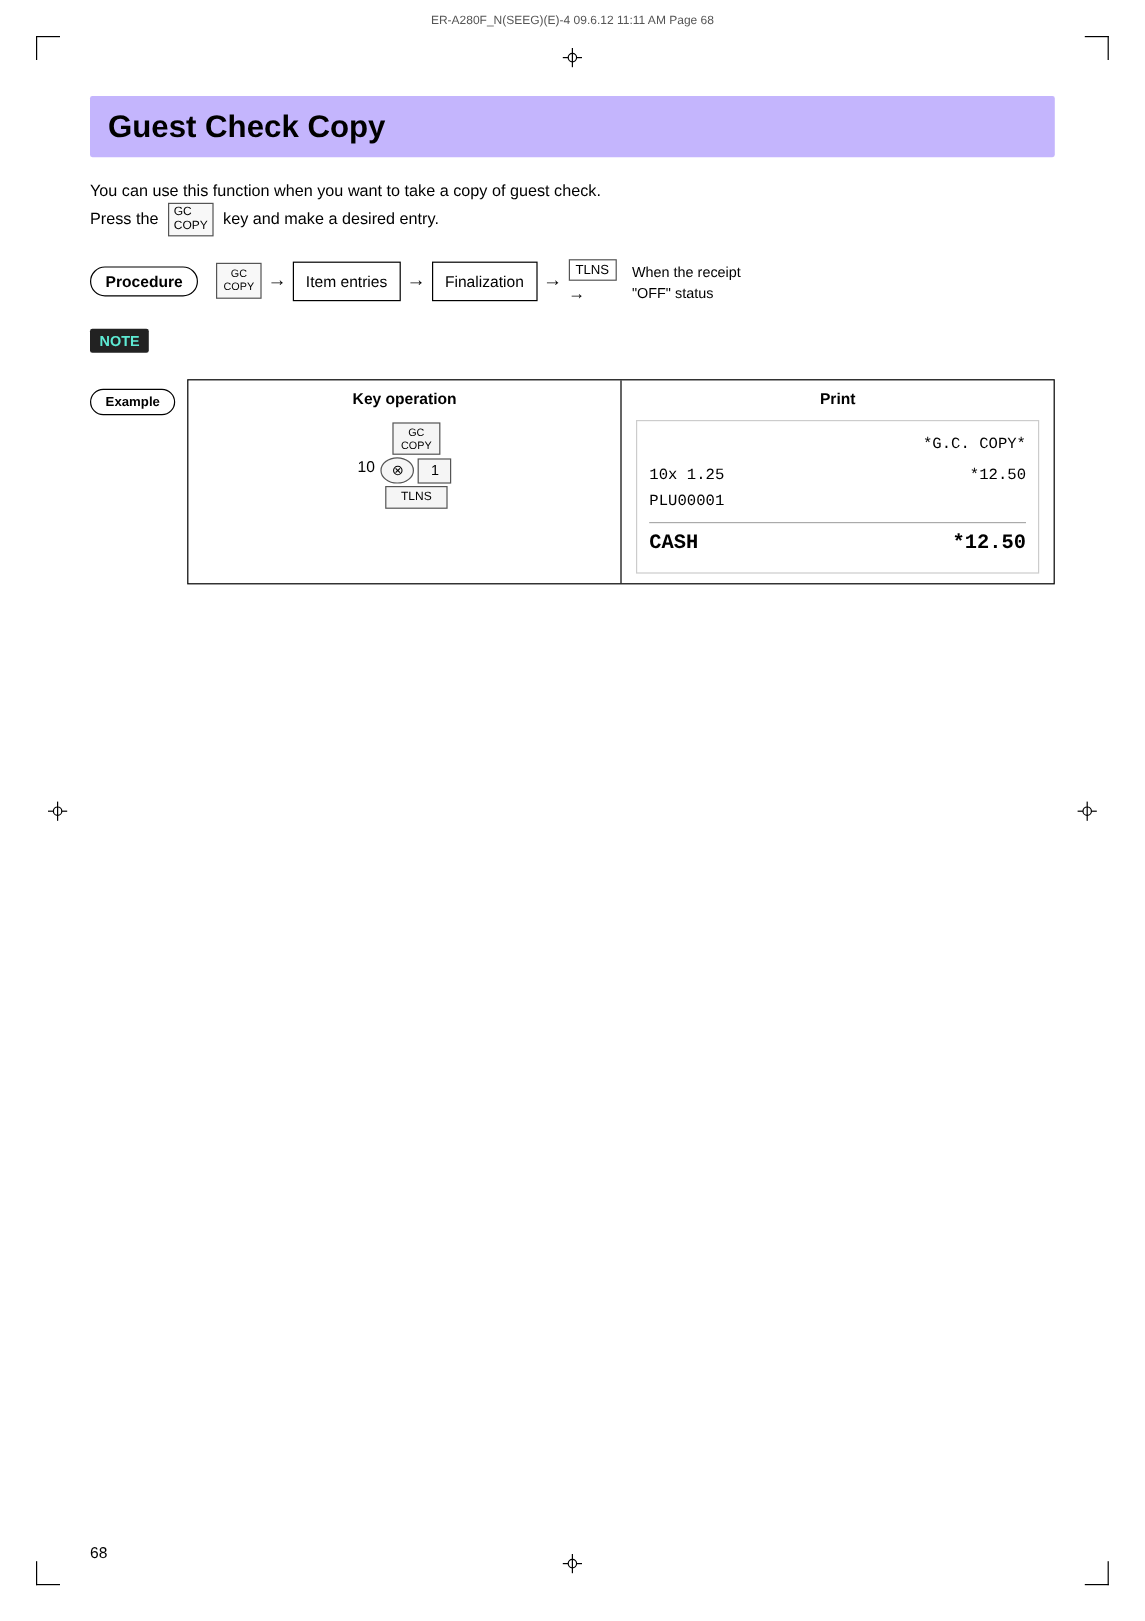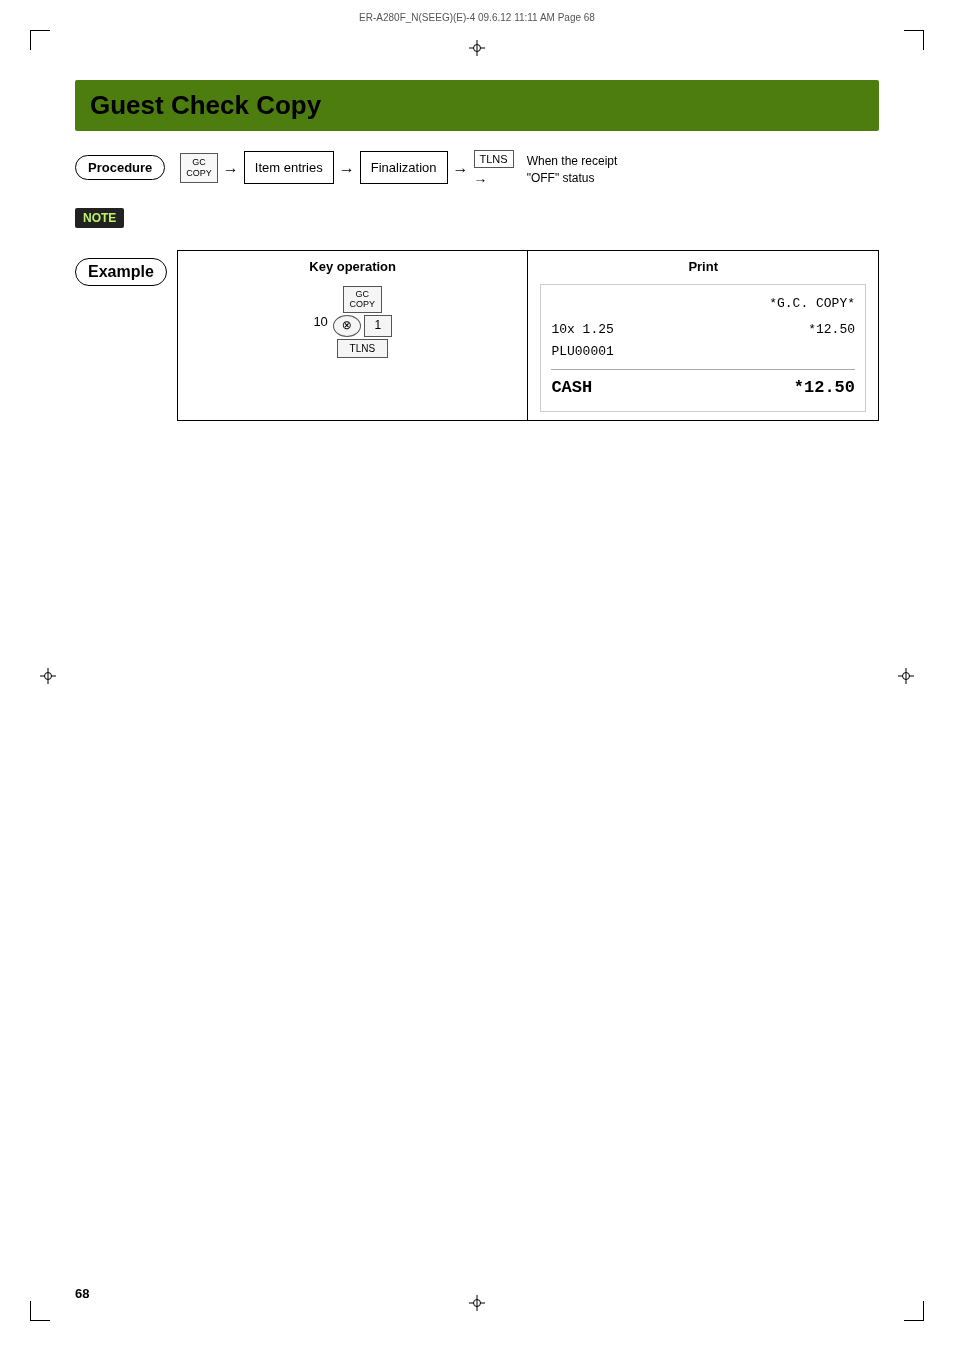--- a/index.html
+++ b/index.html
@@ -76,34 +76,34 @@
       color: #555;
       white-space: nowrap;
     }
 
     
     .page-number {
       position: absolute;
       bottom: 50px;
       left: 75px;
       font-size: 13px;
-      font-weight: bold;
+      font-weight: normal;
     }
 
     
     .main-content {
       position: absolute;
       top: 80px;
       left: 75px;
       right: 75px;
     }
 
     
     .title-box {
-      background: #4d7c0f;
+      background: #c4b5fd;
       padding: 10px 15px;
       margin-bottom: 18px;
       border-radius: 2px;
     }
     .title-box h1 {
       font-size: 26px;
       font-weight: bold;
       color: #000;
     }
 
@@ -191,21 +191,21 @@
     
     .note-section {
       display: flex;
       align-items: flex-start;
       margin-bottom: 22px;
       gap: 10px;
     }
 
     .note-badge {
       background: #222;
-      color: #bef264;
+      color: #5eead4;
       padding: 3px 8px;
       font-size: 12px;
       font-weight: bold;
       white-space: nowrap;
       margin-top: 1px;
       border-radius: 2px;
     }
 
     .note-text {
       font-size: 13px;
@@ -218,21 +218,21 @@
       display: flex;
       align-items: flex-start;
       gap: 0;
     }
 
     .example-label {
       border: 1.5px solid #000;
       border-radius: 14px;
       padding: 4px 12px;
       font-weight: bold;
-      font-size: 16px;
+      font-size: 11px;
       white-space: nowrap;
       margin-right: 0;
       align-self: flex-start;
       margin-top: 8px;
     }
 
     .example-content {
       display: flex;
       flex: 1;
       border: 1px solid #000;
@@ -342,20 +342,26 @@
 
 <div class="header-text">ER-A280F_N(SEEG)(E)-4  09.6.12  11:11 AM  Page 68</div>
 
 <div class="main-content">
 
   <div class="title-box">
     <h1>Guest Check Copy</h1>
   </div>
 
   <div class="description">
+    <div>You can use this function when you want to take a copy of guest check.</div>
+    <div>
+      <span>Press the</span>
+      <span style="display:inline-block; border:1px solid #555; padding:1px 4px; font-size:10px; line-height:1.2; vertical-align:middle; margin:0 4px; background:#f8f8f8;">GC<br>COPY</span>
+      <span>key and make a desired entry.</span>
+    </div>
   </div>
 
   <div class="procedure-section">
     <div class="procedure-label">Procedure</div>
 
     <div class="flow-container">
       <div class="flow-inner">
 
         <div class="key-box" style="font-size:9px; line-height:1.2; padding:3px 5px;">GC<br>COPY</div>
 

